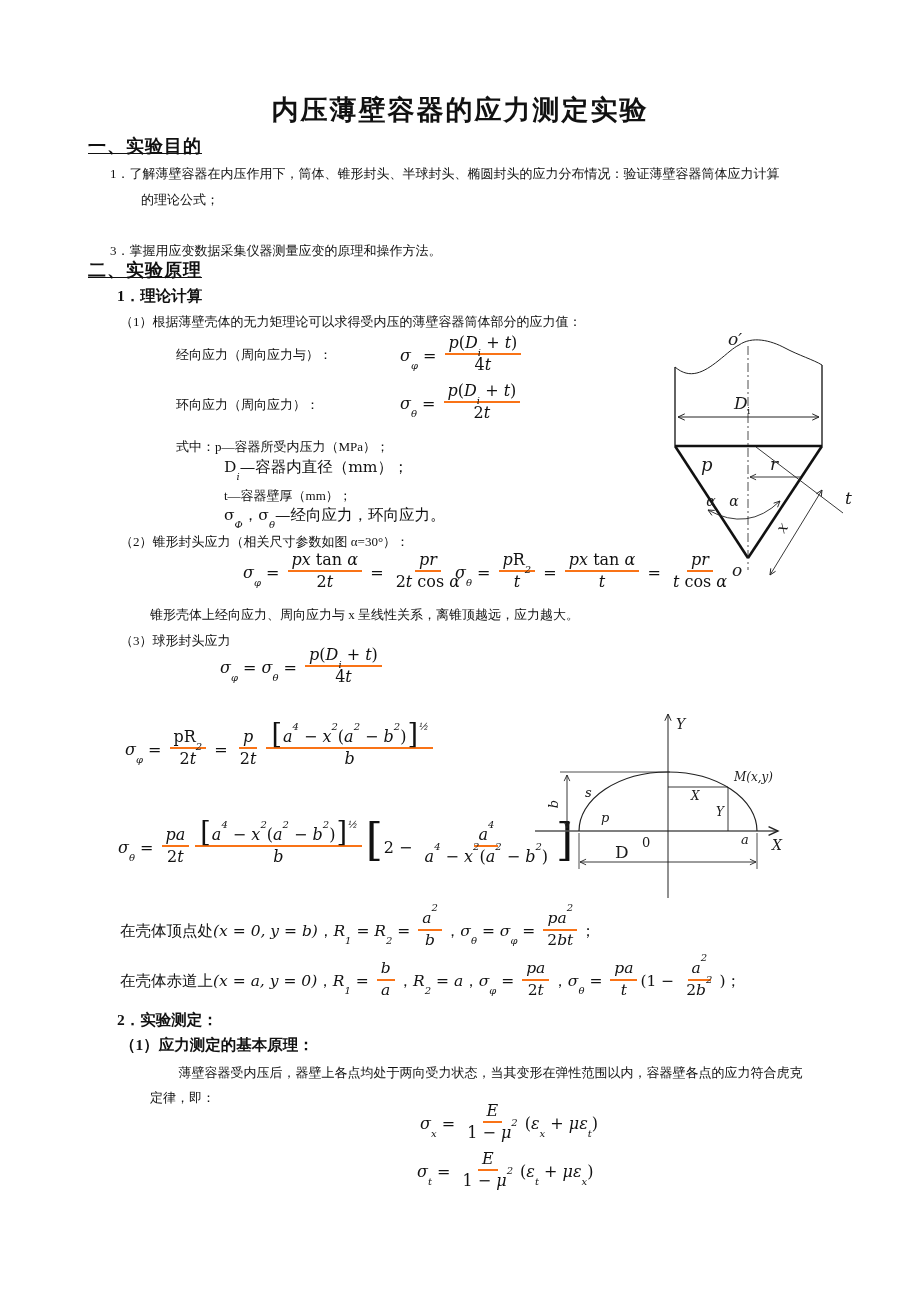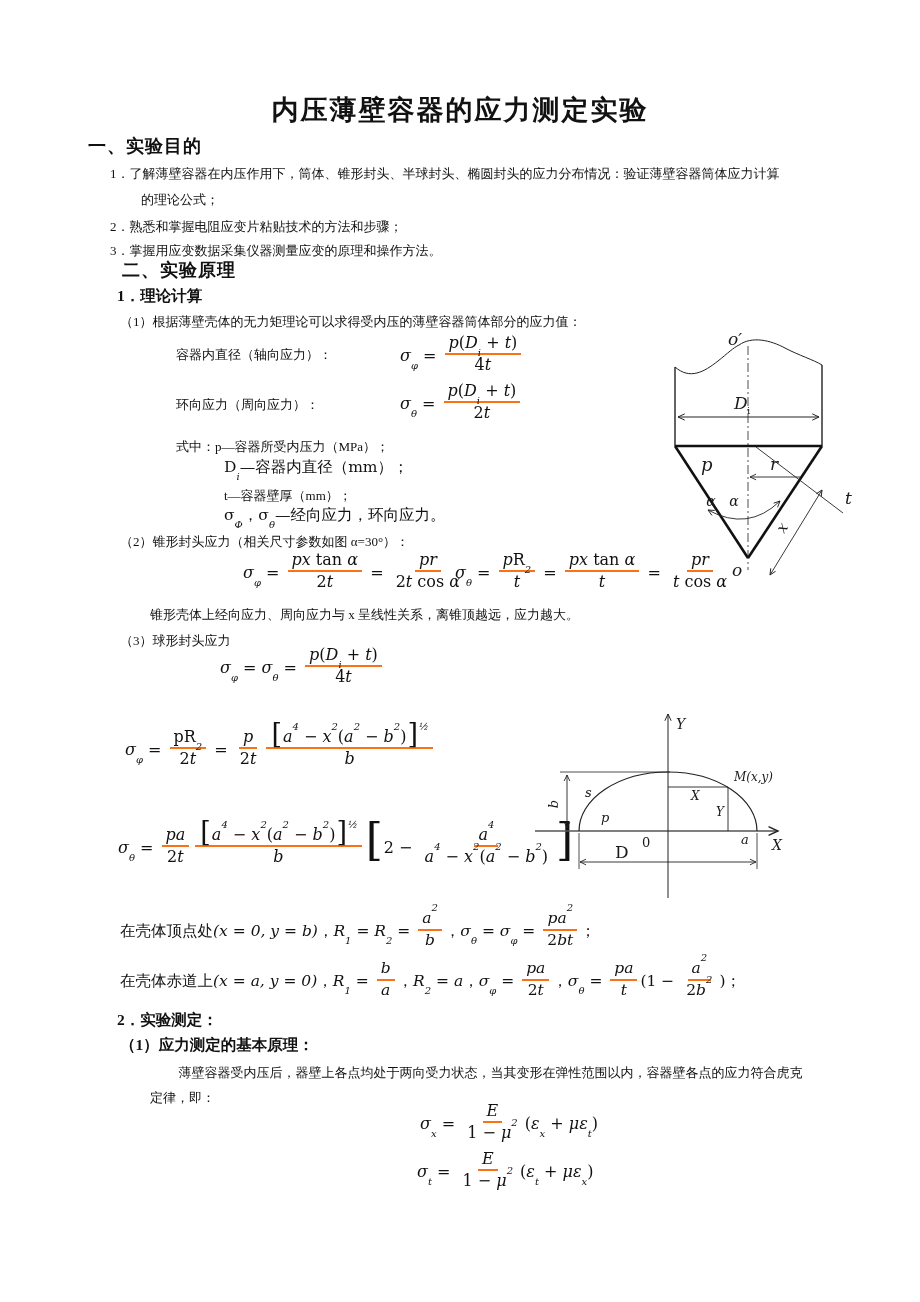--- a/index.html
+++ b/index.html
@@ -1,20 +1,20 @@
 <!DOCTYPE html>
 <html><head>
 <meta charset="utf-8">
 <style>
   html,body{margin:0;padding:0;background:#ffffff;}
   .page{position:relative;width:920px;height:1302px;background:#fff;color:#111;
         font-family:"Liberation Serif","DejaVu Serif",serif;overflow:hidden;padding-left:35px;}
   .abs{position:absolute;}
   .title{width:920px;text-align:center;font-size:27px;font-weight:700;letter-spacing:2px;}
-  .h1{font-size:18px;font-weight:700;letter-spacing:1px;}
+  .h1{font-size:18px;font-weight:700;letter-spacing:1px;text-decoration:underline;}
   .h2{font-size:15.5px;font-weight:700;text-align:center;}
   .body-text{font-size:13px;line-height:26px;}
   .num-item{box-sizing:border-box;padding-left:31px;text-indent:-31px;}
   .indent-para{text-indent:2.2em;}
   
   .formula,.formula-line{font-size:16px;line-height:1.15;white-space:nowrap;
         font-family:"DejaVu Serif","Liberation Serif",serif;}
   .formula-line{font-size:15.5px;}
   .it{font-style:italic;white-space:pre;}
   .rm{font-style:normal;white-space:pre;}
@@ -34,28 +34,27 @@
 </style>
 </head>
 <body>
 
 <div class="page">
 
   <div class="abs title" style="top:92px;left:0;">内压薄壁容器的应力测定实验</div>
 
   <div class="abs h1" style="left:88px;top:134px;">一、实验目的</div>
   <div class="abs body-text num-item" style="left:110px;top:161px;width:680px;">1．了解薄壁容器在内压作用下，筒体、锥形封头、半球封头、椭圆封头的应力分布情况：验证薄壁容器筒体应力计算的理论公式；</div>
-  <div class="abs body-text" style="left:110px;top:214px;">2．熟悉和掌握电阻应变片粘贴技术的方法和步骤；</div>
   <div class="abs body-text" style="left:110px;top:238px;">3．掌握用应变数据采集仪器测量应变的原理和操作方法。</div>
 
-  <div class="abs h1" style="left:88px;top:258px;margin-left:34px;">二、实验原理</div>
+  <div class="abs h1" style="left:88px;top:258px;">二、实验原理</div>
   <div class="abs h2" style="left:117px;top:286px;">1．理论计算</div>
   <div class="abs body-text" style="left:120px;top:309px;">（1）根据薄壁壳体的无力矩理论可以求得受内压的薄壁容器筒体部分的应力值：</div>
 
-  <div class="abs body-text" style="left:176px;top:342px;">容器内直径（轴向应力）：</div>
+  <div class="abs body-text" style="left:176px;top:342px;">经向应力（周向应力与）：</div>
   <div class="abs formula" style="left:400px;top:336px;"><span class="it">σ</span><sub>φ</sub><span class="rm"> = </span><span class="frac">
         <span class="fn"><span class="it">p</span><span class="rm">(</span><span class="it">D</span><sub>i</sub><span class="rm"> + </span><span class="it">t</span><span class="rm">)</span></span>
         <span class="fd"><span class="rm">4</span><span class="it">t</span></span>
       </span></div>
 
   <div class="abs body-text" style="left:176px;top:392px;">环向应力（周向应力）：</div>
   <div class="abs formula" style="left:400px;top:384px;"><span class="it">σ</span><sub>θ</sub><span class="rm"> = </span><span class="frac">
         <span class="fn"><span class="it">p</span><span class="rm">(</span><span class="it">D</span><sub>i</sub><span class="rm"> + </span><span class="it">t</span><span class="rm">)</span></span>
         <span class="fd"><span class="rm">2</span><span class="it">t</span></span>
       </span></div>

